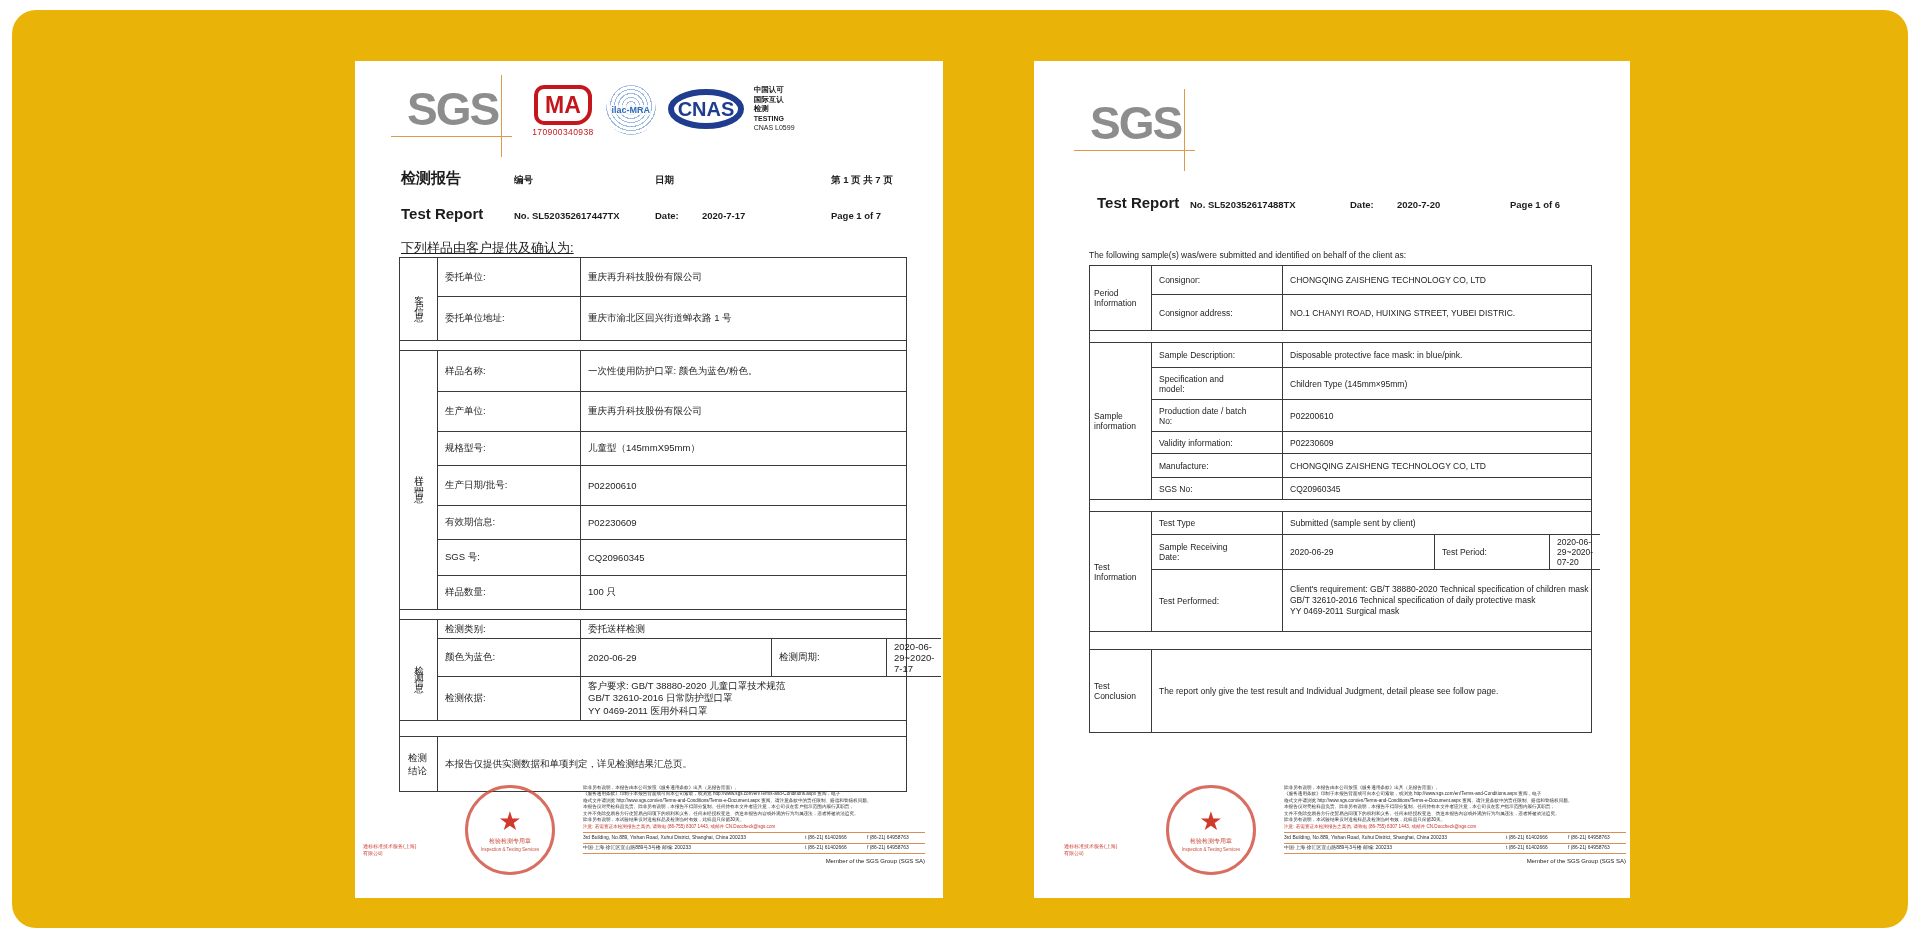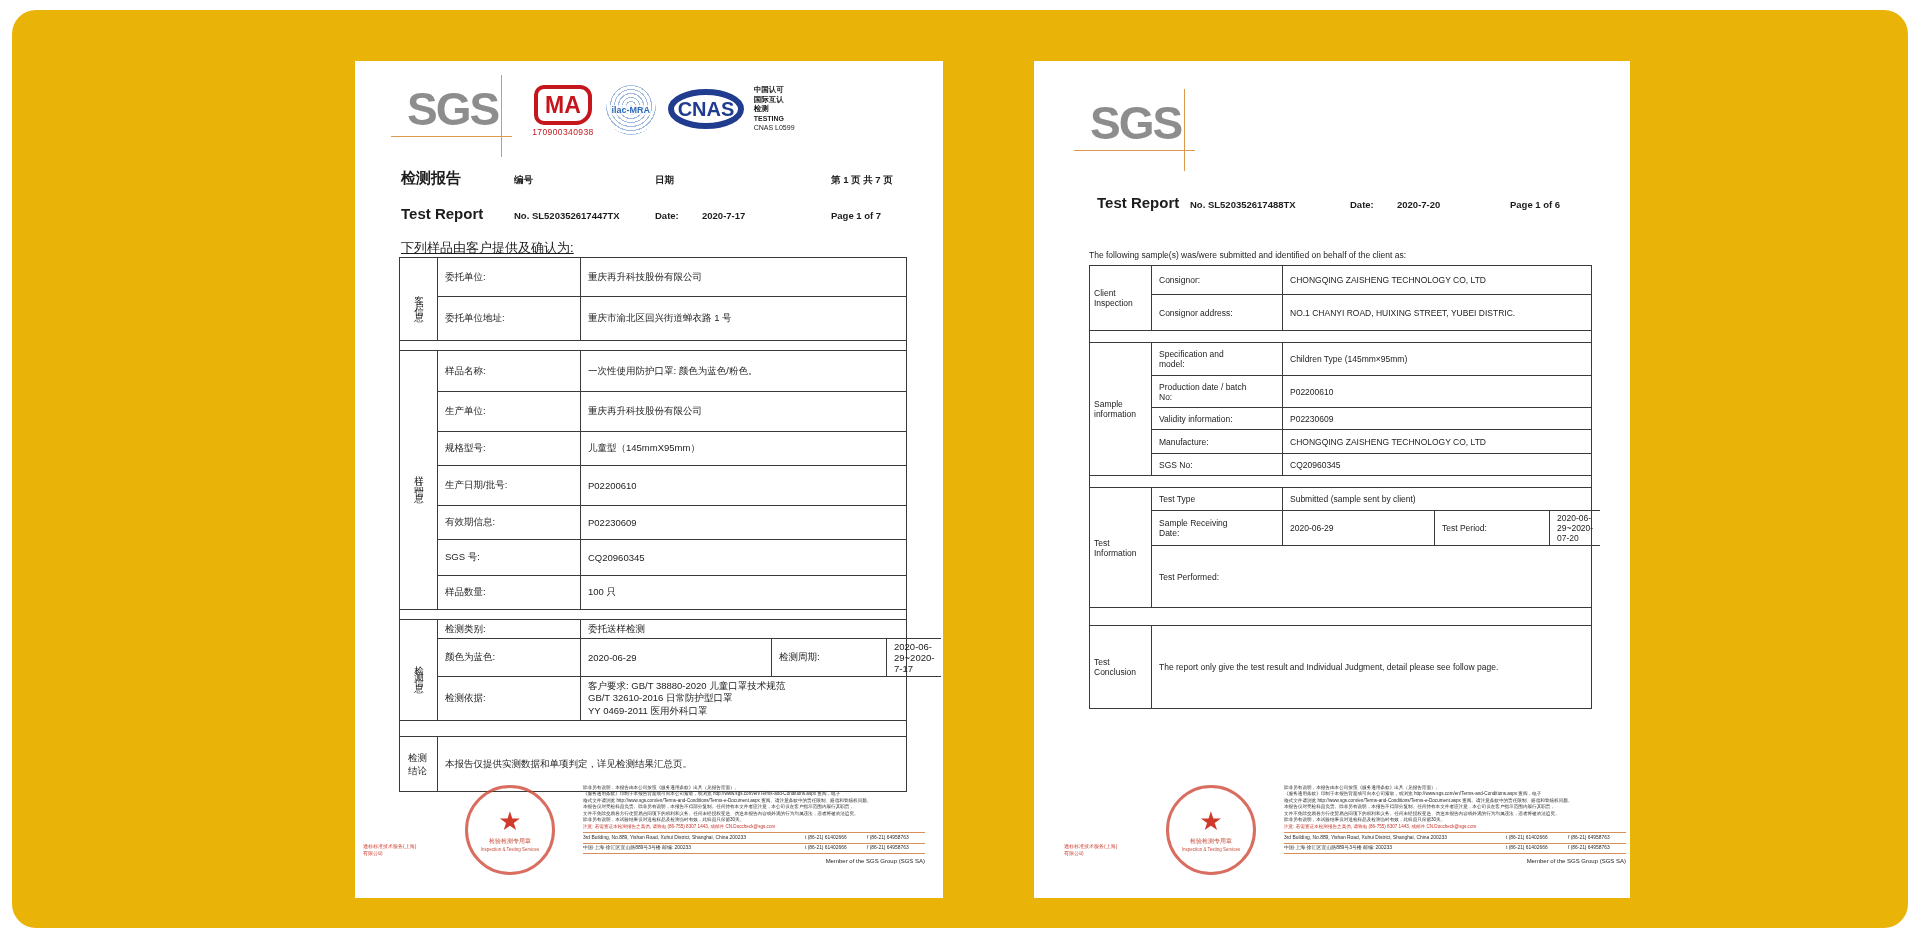--- a/index.html
+++ b/index.html
@@ -290,37 +290,41 @@
         <div class="cd2 t-sm">2020-7-20</div>
         <div class="ce2 t-sm">Page 1 of 6</div>
       </div>
     </div>
 
     <div class="intro-right">The following sample(s) was/were submitted and identified on behalf of the client as:</div>
 
     <div class="doc-table doc-table-right">
 
       <div class="sec">
-        <div class="gcell">Client Inspection</div>
+        <div class="gcell">Period Information</div>
         <div class="rows">
           <div class="row" style="min-height:28px">
             <div class="key">Consignor:</div>
             <div class="val">CHONGQING ZAISHENG TECHNOLOGY CO, LTD</div>
           </div>
           <div class="row" style="min-height:36px">
             <div class="key">Consignor address:</div>
             <div class="val">NO.1 CHANYI ROAD, HUIXING STREET, YUBEI DISTRIC.</div>
           </div>
         </div>
       </div>
       <div class="sep" style="height:12px"></div>
 
       <div class="sec">
         <div class="gcell">Sample information</div>
         <div class="rows">
+          <div class="row" style="min-height:24px">
+            <div class="key">Sample Description:</div>
+            <div class="val">Disposable protective face mask: in blue/pink.</div>
+          </div>
           <div class="row" style="min-height:32px">
             <div class="key">Specification and model:</div>
             <div class="val">Children Type (145mm×95mm)</div>
           </div>
           <div class="row" style="min-height:32px">
             <div class="key">Production date / batch No:</div>
             <div class="val">P02200610</div>
           </div>
           <div class="row" style="min-height:22px">
             <div class="key">Validity information:</div>
@@ -346,20 +350,25 @@
             <div class="val">Submitted (sample sent by client)</div>
           </div>
           <div class="row" style="min-height:32px">
             <div class="key">Sample Receiving Date:</div>
             <div class="v1">2020-06-29</div>
             <div class="k2">Test Period:</div>
             <div class="val">2020-06-29~2020-07-20</div>
           </div>
           <div class="row" style="min-height:62px">
             <div class="key">Test Performed:</div>
+            <div class="val multi">
+              <span>Client's requirement: GB/T 38880-2020 Technical specification of children mask</span>
+              <span>GB/T 32610-2016 Technical specification of daily protective mask</span>
+              <span>YY 0469-2011 Surgical mask</span>
+            </div>
           </div>
         </div>
       </div>
       <div class="sep" style="height:18px"></div>
 
       <div class="sec">
         <div class="gcell">Test Conclusion</div>
         <div class="rows">
           <div class="row" style="min-height:82px">
             <div class="val">The report only give the test result and Individual Judgment, detail please see follow page.</div>

